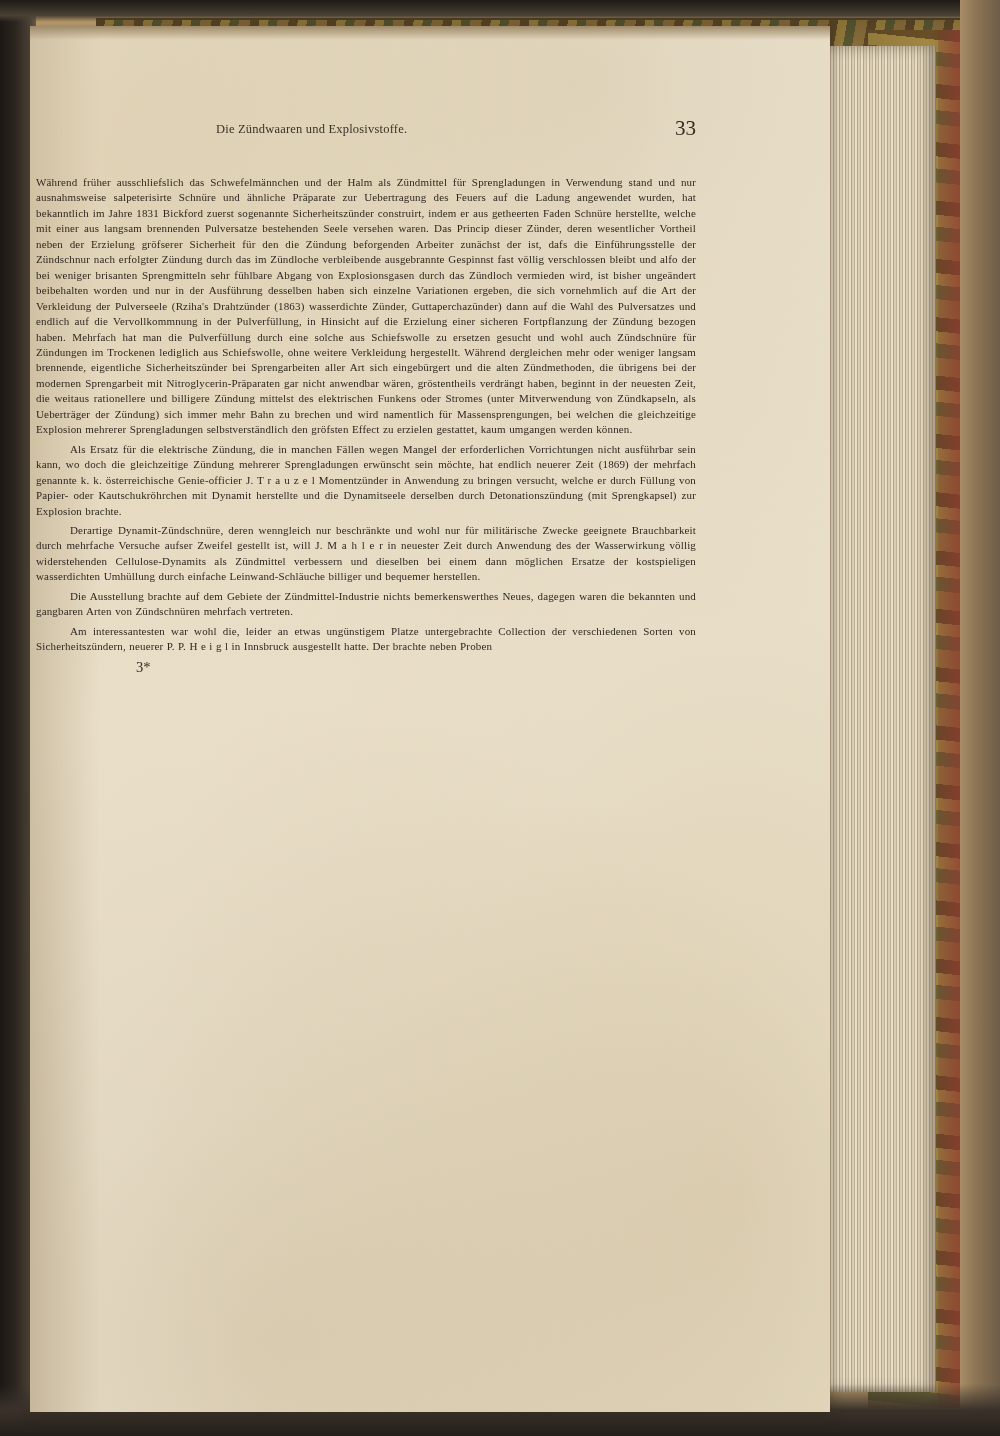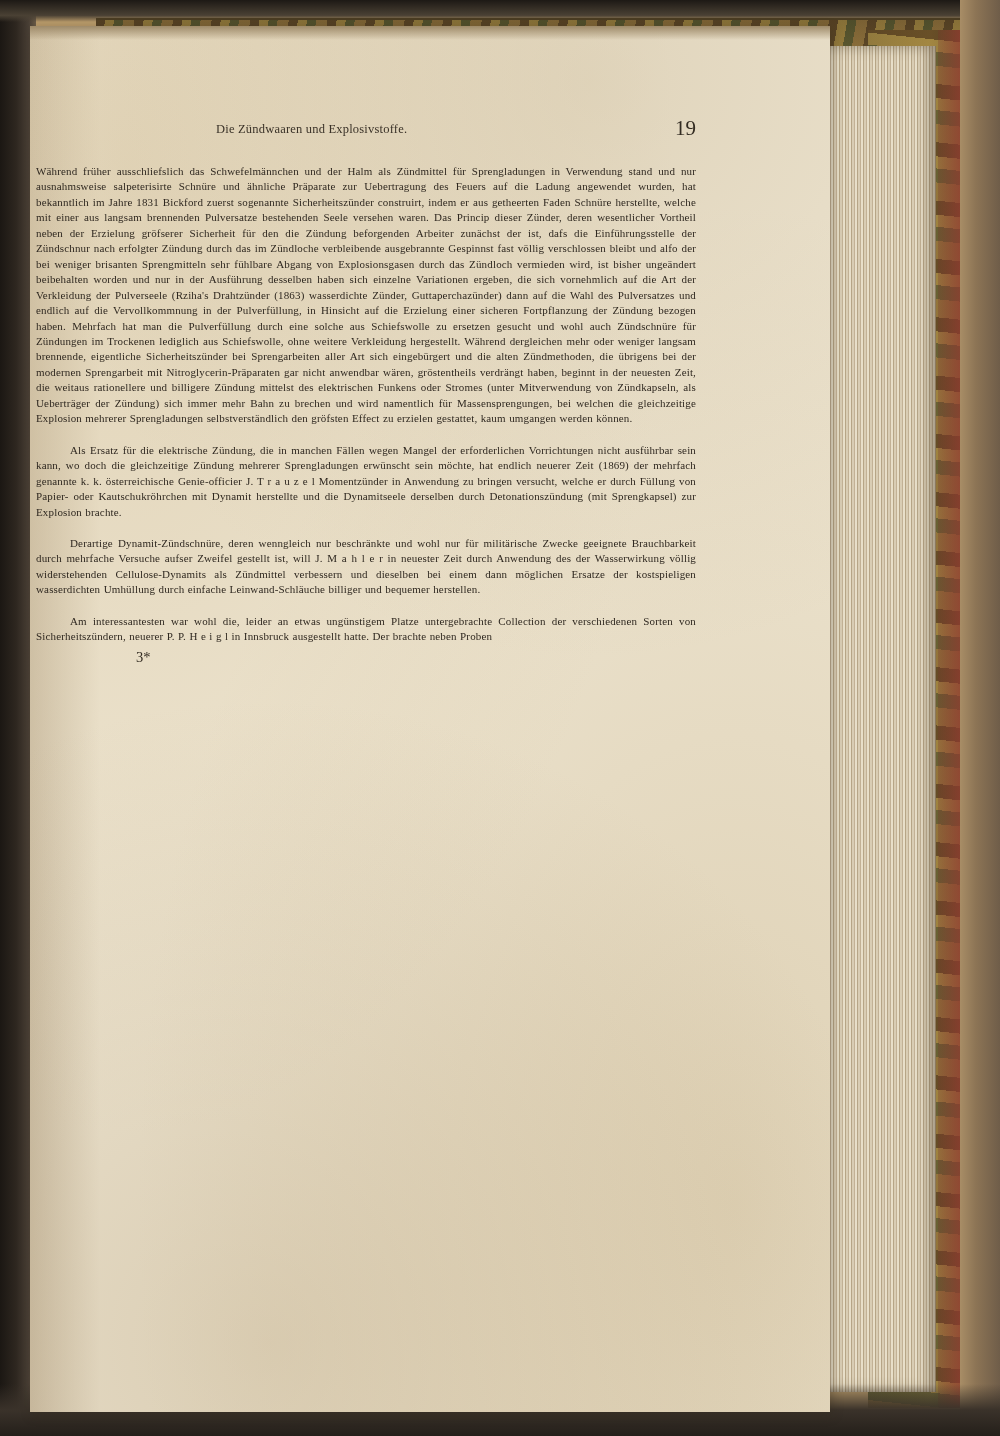--- a/index.html
+++ b/index.html
@@ -115,21 +115,21 @@
   
   .content {
     position: absolute;
     left: 36px;
     top: 122px;
     width: 660px;
   }
   .running-head {
     position: relative;
     height: 22px;
-    margin-bottom: 20px;
+    margin-bottom: 31px;
   }
   .rh-title {
     position: absolute;
     left: 180px;
     top: 0;
     font-size: 12.5px;
     letter-spacing: .2px;
     color: #3a3228;
     font-family: "Liberation Serif", serif;
   }
@@ -143,21 +143,21 @@
   p.body {
     margin: 0 0 0 0;
     font-size: 11px;
     line-height: 1.405;
     text-align: justify;
     color: #2f2820;
     text-indent: 0;
     letter-spacing: .15px;
     word-spacing: .5px;
   }
-  p.body + p.body { margin-top: 16px; }
+  p.body + p.body { margin-top: 4px; }
   p.indent { text-indent: 34px; }
   .sig {
     margin-top: 4px;
     margin-left: 100px;
     font-size: 14.5px;
     color: #332c22;
   }
 </style>
 </head>
 <body>
@@ -174,23 +174,24 @@
   <div class="outer-dark-right"></div>
   <div class="outer-dark-bottom"></div>
 
   <div class="leaf"></div>
   <div class="leaf-top-strip"></div>
 
   <div class="content">
 
     <div class="running-head">
       <div class="rh-title">Die Zündwaaren und Explosivstoffe.</div>
-      <div class="rh-page">19</div>
+      <div class="rh-page">33</div>
     </div>
 
     <p class="body">Während früher ausschliefslich das Schwefelmännchen und der Halm als Zündmittel für Sprengladungen in Verwendung stand und nur ausnahmsweise salpeterisirte Schnüre und ähnliche Präparate zur Uebertragung des Feuers auf die Ladung angewendet wurden, hat bekanntlich im Jahre 1831 Bickford zuerst sogenannte Sicherheitszünder construirt, indem er aus getheerten Faden Schnüre herstellte, welche mit einer aus langsam brennenden Pulversatze bestehenden Seele versehen waren. Das Princip dieser Zünder, deren wesentlicher Vortheil neben der Erzielung gröfserer Sicherheit für den die Zündung beforgenden Arbeiter zunächst der ist, dafs die Einführungsstelle der Zündschnur nach erfolgter Zündung durch das im Zündloche verbleibende ausgebrannte Gespinnst fast völlig verschlossen bleibt und alfo der bei weniger brisanten Sprengmitteln sehr fühlbare Abgang von Explosionsgasen durch das Zündloch vermieden wird, ist bisher ungeändert beibehalten worden und nur in der Ausführung desselben haben sich einzelne Variationen ergeben, die sich vornehmlich auf die Art der Verkleidung der Pulverseele (Rziha's Drahtzünder (1863) wasserdichte Zünder, Guttaperchazünder) dann auf die Wahl des Pulversatzes und endlich auf die Vervollkommnung in der Pulverfüllung, in Hinsicht auf die Erzielung einer sicheren Fortpflanzung der Zündung bezogen haben. Mehrfach hat man die Pulverfüllung durch eine solche aus Schiefswolle zu ersetzen gesucht und wohl auch Zündschnüre für Zündungen im Trockenen lediglich aus Schiefswolle, ohne weitere Verkleidung hergestellt. Während dergleichen mehr oder weniger langsam brennende, eigentliche Sicherheitszünder bei Sprengarbeiten aller Art sich eingebürgert und die alten Zündmethoden, die übrigens bei der modernen Sprengarbeit mit Nitroglycerin-Präparaten gar nicht anwendbar wären, gröstentheils verdrängt haben, beginnt in der neuesten Zeit, die weitaus rationellere und billigere Zündung mittelst des elektrischen Funkens oder Stromes (unter Mitverwendung von Zündkapseln, als Ueberträger der Zündung) sich immer mehr Bahn zu brechen und wird namentlich für Massensprengungen, bei welchen die gleichzeitige Explosion mehrerer Sprengladungen selbstverständlich den gröfsten Effect zu erzielen gestattet, kaum umgangen werden können.</p>
     <p class="body indent">Als Ersatz für die elektrische Zündung, die in manchen Fällen wegen Mangel der erforderlichen Vorrichtungen nicht ausführbar sein kann, wo doch die gleichzeitige Zündung mehrerer Sprengladungen erwünscht sein möchte, hat endlich neuerer Zeit (1869) der mehrfach genannte k. k. österreichische Genie-officier J. T r a u z e l Momentzünder in Anwendung zu bringen versucht, welche er durch Füllung von Papier- oder Kautschukröhrchen mit Dynamit herstellte und die Dynamitseele derselben durch Detonationszündung (mit Sprengkapsel) zur Explosion brachte.</p>
     <p class="body indent">Derartige Dynamit-Zündschnüre, deren wenngleich nur beschränkte und wohl nur für militärische Zwecke geeignete Brauchbarkeit durch mehrfache Versuche aufser Zweifel gestellt ist, will J. M a h l e r in neuester Zeit durch Anwendung des der Wasserwirkung völlig widerstehenden Cellulose-Dynamits als Zündmittel verbessern und dieselben bei einem dann möglichen Ersatze der kostspieligen wasserdichten Umhüllung durch einfache Leinwand-Schläuche billiger und bequemer herstellen.</p>
+    <p class="body indent">Die Ausstellung brachte auf dem Gebiete der Zündmittel-Industrie nichts bemerkenswerthes Neues, dagegen waren die bekannten und gangbaren Arten von Zündschnüren mehrfach vertreten.</p>
     <p class="body indent">Am interessantesten war wohl die, leider an etwas ungünstigem Platze untergebrachte Collection der verschiedenen Sorten von Sicherheitszündern, neuerer P. P. H e i g l in Innsbruck ausgestellt hatte. Der brachte neben Proben</p>
 
     <div class="sig">3*</div>
   </div>
 </div>
 
 </body></html>

